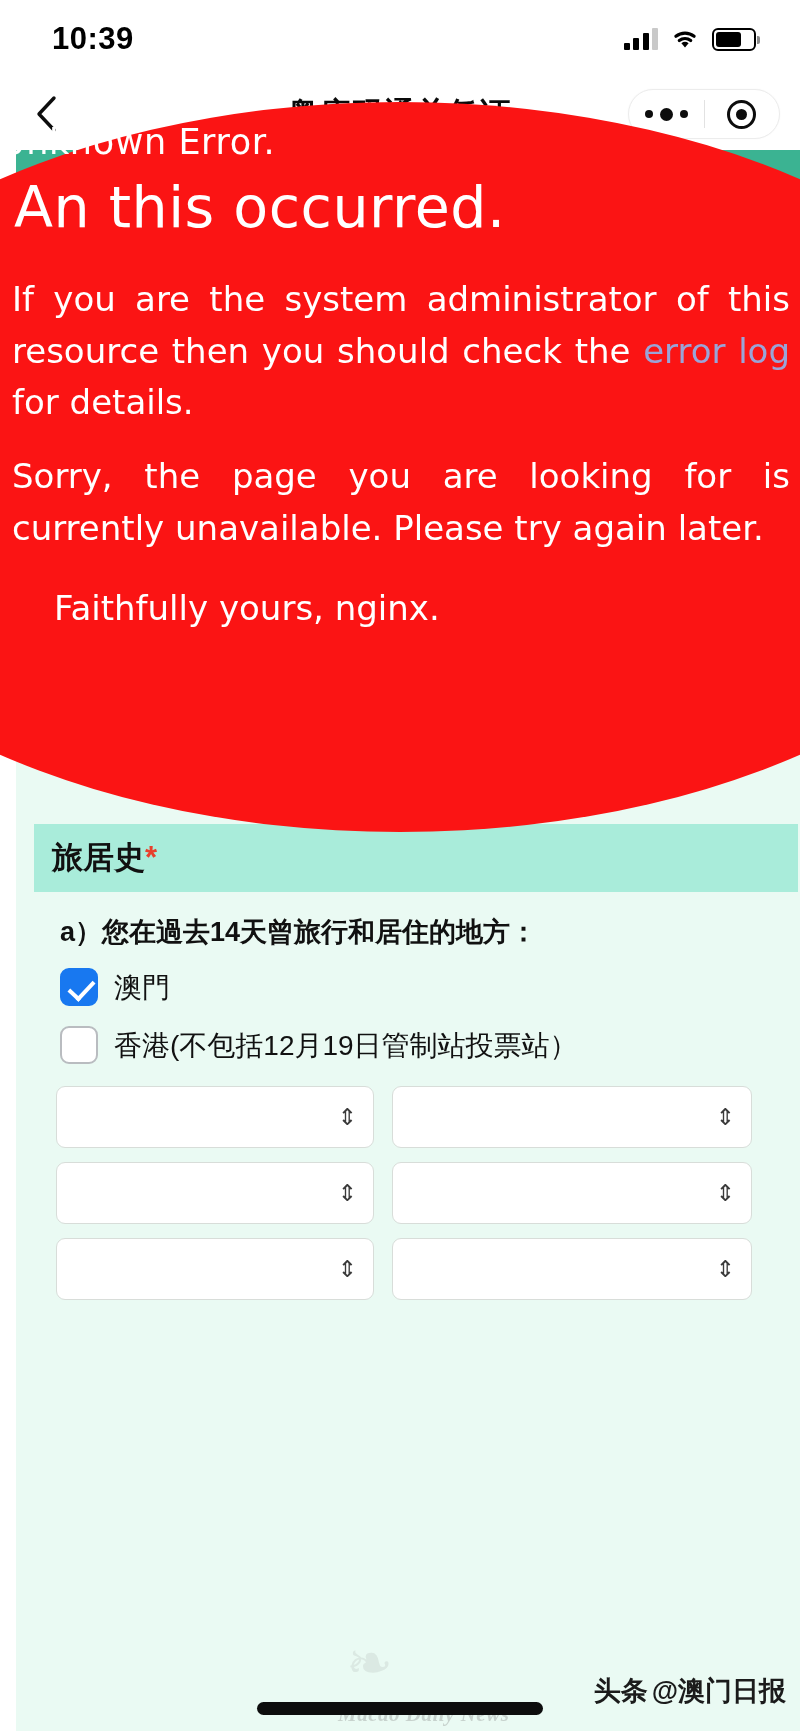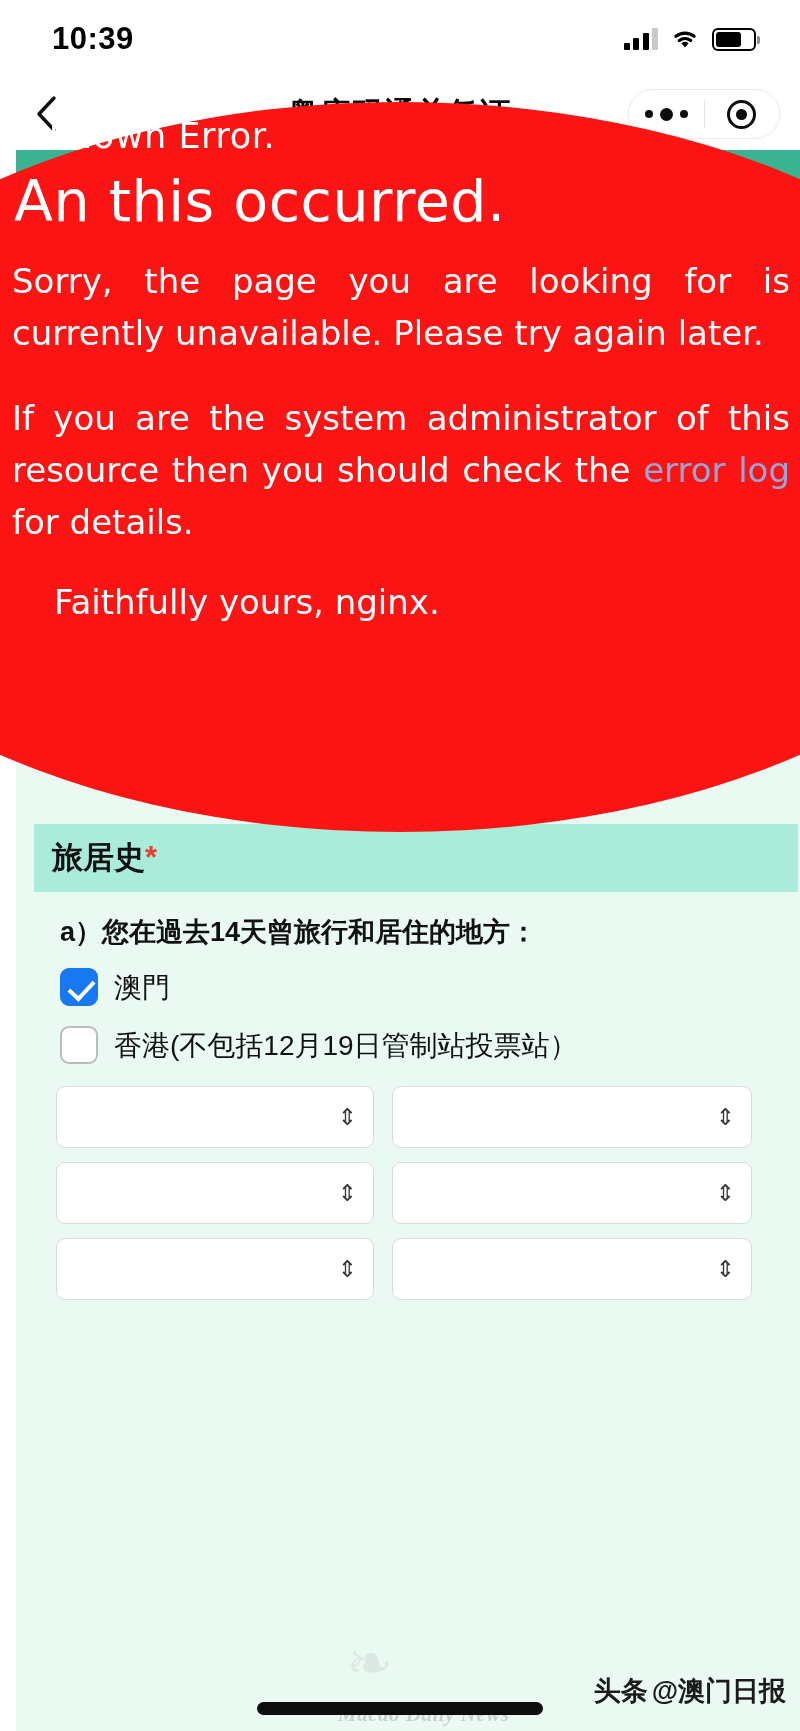--- a/index.html
+++ b/index.html
@@ -146,21 +146,21 @@
   }
   .sel.wide { flex: 0 0 360px; }
 
   
   .errcircle {
     position: absolute; left: 50%; transform: translateX(-50%);
     top: 102px; width: 1300px; height: 730px; border-radius: 50%;
     background: #fb1414; z-index: 40;
   }
   .errtext {
-    position: absolute; left: 0; top: 116px; width: 800px; z-index: 41;
+    position: absolute; left: 0; top: 122px; width: 800px; z-index: 41;
     color: #fff; text-align: justify; text-align-last: left;
     font-family: "DejaVu Sans", "Liberation Sans", sans-serif;
   }
   .e-title1 {
     text-align: center; font-size: 35px; letter-spacing: .6px; margin-bottom: 12px;
   }
   .e-title2 {
     font-size: 57px; letter-spacing: .5px; padding: 0 14px; white-space: nowrap;
   }
   .e-para {
@@ -350,22 +350,22 @@
     </div>
 
     <div class="wm-leaf">❧</div>
     <div class="wm1">Macao Daily News</div>
   </div>
 
   <div class="errcircle"></div>
   <div class="errtext">
     <div class="e-title1">Unknown Error.</div>
     <div class="e-title2">An this occurred.</div>
+    <div class="e-para e-para2"><span>If you are the system administrator of this resource then you should check the </span><span class="e-link">error log</span><span> for details.</span></div>
     <div class="e-para">Sorry, the page you are looking for is currently unavailable. Please try again later.</div>
-    <div class="e-para e-para2"><span>If you are the system administrator of this resource then you should check the </span><span class="e-link">error log</span><span> for details.</span></div>
     <div class="e-sig">Faithfully yours, nginx.</div>
   </div>
 
   <div class="wm2">
     <span>头条</span>
       <span>@澳门日报</span>
   </div>
   <div class="homebar"></div>
 
 </div>

